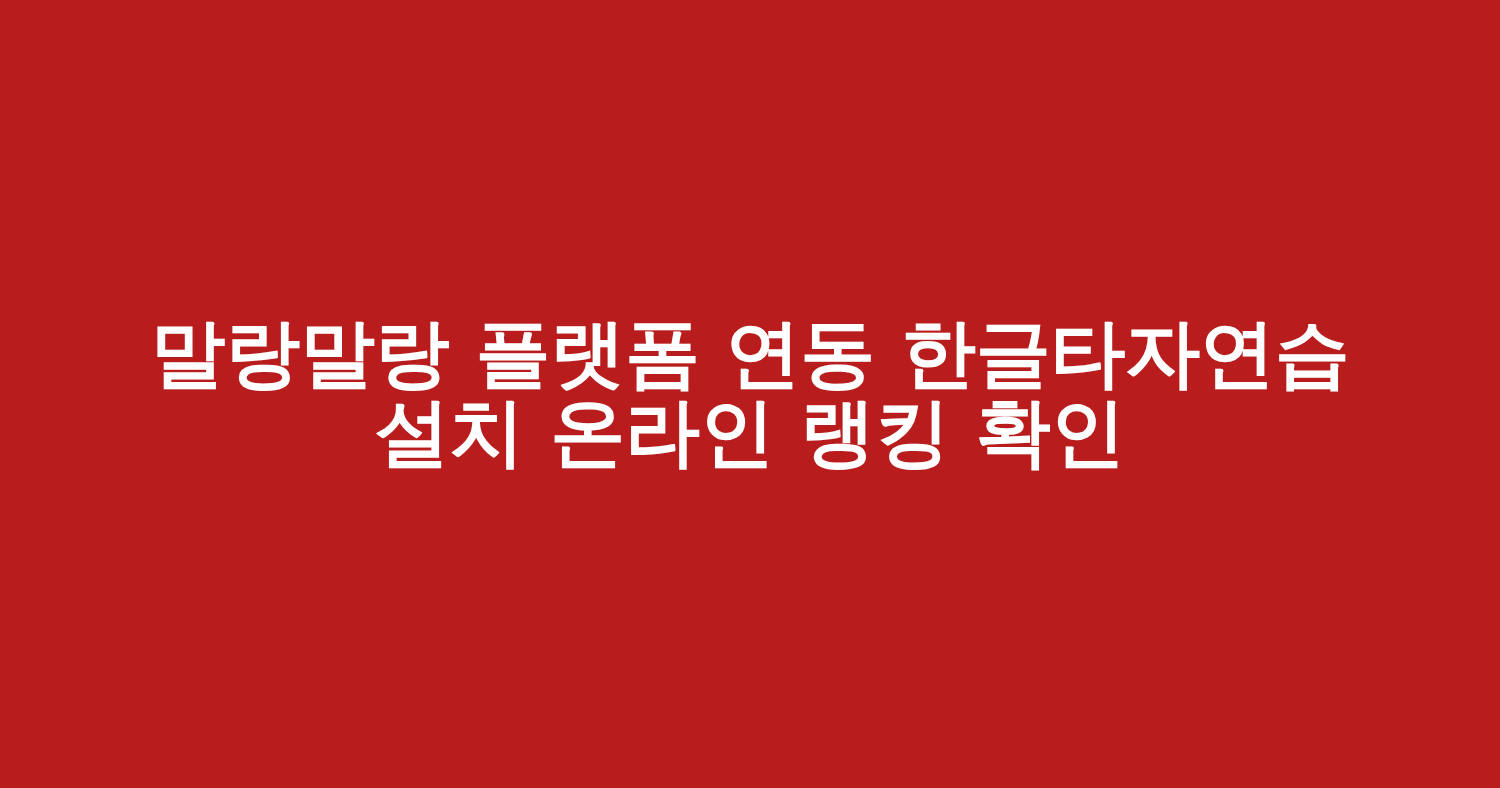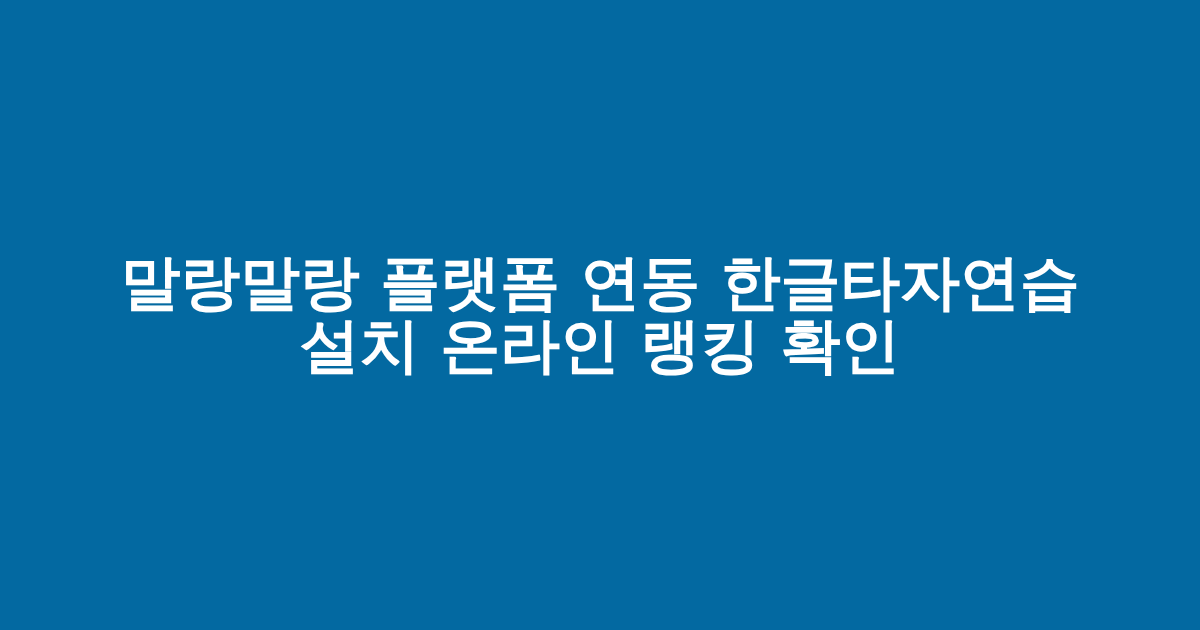--- a/index.html
+++ b/index.html
@@ -53,20 +53,20 @@
     letter-spacing: -0.2px;
     word-break: keep-all;
     overflow-wrap: break-word;
     white-space: normal;
     text-rendering: geometricPrecision;
   }
 </style>
 </head>
 <body style="background-color: rgb(71, 137, 224);">
 
-<div class="og-card" style="background-color: #0369a1; color: rgb(255, 255, 255);">
+<div class="og-card" style="background-color: #b91c1c; color: rgb(255, 255, 255);">
 
   <div class="og-card__inner">
 
     <h1 class="og-card__title">말랑말랑 플랫폼 연동 한글타자연습 설치 온라인 랭킹 확인</h1>
 
   </div>
 </div>
 
 </body></html>

